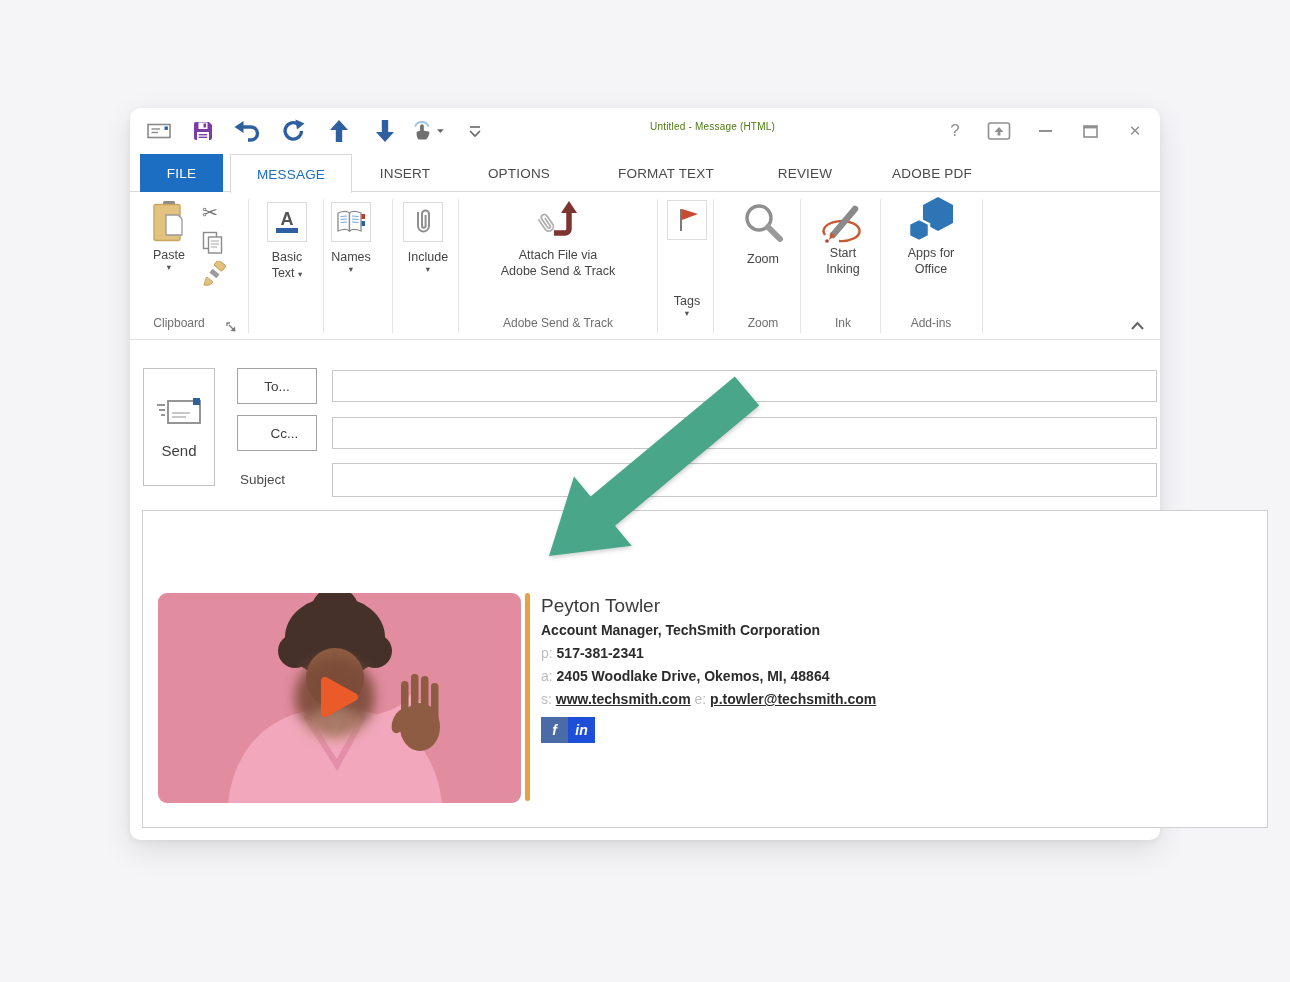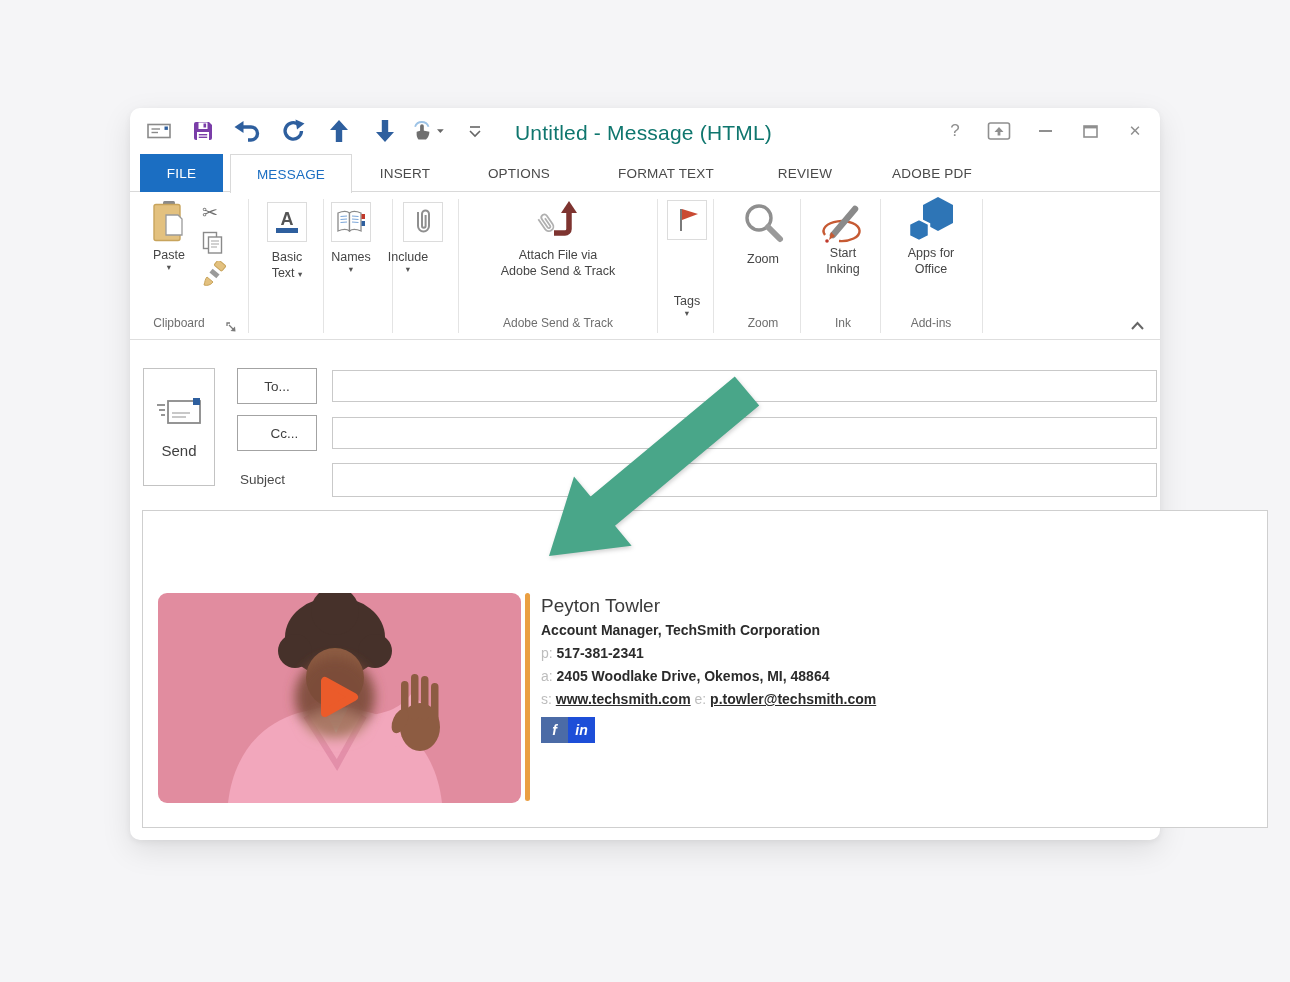--- a/index.html
+++ b/index.html
@@ -7,22 +7,22 @@
   body { background:#f5f5f7; font-family:"Liberation Sans", sans-serif; position:relative; overflow:hidden; }
   .abs { position:absolute; }
   .window {
     position:absolute; left:130px; top:108px; width:1030px; height:732px;
     background:#ffffff; border-radius:10px;
     box-shadow:0 10px 30px rgba(0,0,0,0.10), 0 2px 6px rgba(0,0,0,0.06);
   }
   
   .titlebar { position:absolute; left:0; top:0; width:100%; height:46px; }
   .qat-icon { position:absolute; top:10px; width:26px; height:26px; display:flex; align-items:center; justify-content:center; }
-  .win-title { position:absolute; top:13px; left:385px; width:260px; text-align:left;
-    font-size:21px; color:#0f766e; letter-spacing:.2px; white-space:nowrap; }
+  .win-title { position:absolute; top:13px; left:385px; width:260px; text-align:right;
+    font-size:10px; color:#4d7c0f; letter-spacing:.2px; white-space:nowrap; }
   .winctl { position:absolute; top:10px; width:26px; height:26px; display:flex; align-items:center; justify-content:center;
     color:#8f8f8f; font-size:16px; }
   
   .tabsrow { position:absolute; left:0; top:46px; width:100%; height:38px; border-bottom:1px solid #d9d9d9; }
   .tab { position:absolute; top:0; height:38px; display:flex; align-items:center; justify-content:center;
     font-size:13.5px; color:#4a4a4a; letter-spacing:.2px; }
   .tab-file { left:10px; width:83px; background:#1b6ec2; color:#ffffff; }
   .tab-active { background:#fff; color:#1b6ec2; border:1px solid #d9d9d9; border-bottom:none; height:39px; z-index:2; }
   
   .ribbon { position:absolute; left:0; top:85px; width:100%; height:147px; background:#fff; border-bottom:1px solid #dedede; }
@@ -217,21 +217,21 @@
       <div class="rlabel">Names</div>
       <span class="caret">▾</span>
     </div>
     <div class="gdiv" style="left:262px;"></div>
 
     <div class="boxicon" style="left:273px;top:9px;">
       <svg width="24" height="30" viewBox="0 0 24 30">
           <path d="M7 5 v14 a5.5 5.5 0 0 0 11 0 V7 a3.5 3.5 0 0 0 -7 0 v12 a1.8 1.8 0 0 0 3.6 0 V8" fill="none" stroke="#8f8f8f" stroke-width="2"></path>
         </svg>
     </div>
-    <div class="bigbtn" style="left:247px;top:56px;width:62px;">
+    <div class="bigbtn" style="left:267px;top:56px;width:62px;">
       <div class="rlabel">Include</div>
       <span class="caret">▾</span>
     </div>
     <div class="gdiv" style="left:328px;"></div>
 
     <div class="bigbtn" style="left:334px;top:6px;width:188px;">
       <svg width="52" height="48" viewBox="0 0 52 48">
           <polygon points="29,14 45,14 37,2" fill="#7e3430"></polygon>
           <path d="M37 13 V30 a4 4 0 0 1 -4 4 H22" fill="none" stroke="#7e3430" stroke-width="5.5"></path>
           <path d="M10 16 v12 a4.5 4.5 0 0 0 9 0 V18 a3 3 0 0 0 -6 0 v10 a1.5 1.5 0 0 0 3 0 V19" fill="none" stroke="#b0b0b0" stroke-width="1.8" transform="rotate(-35 15 24)"></path>

